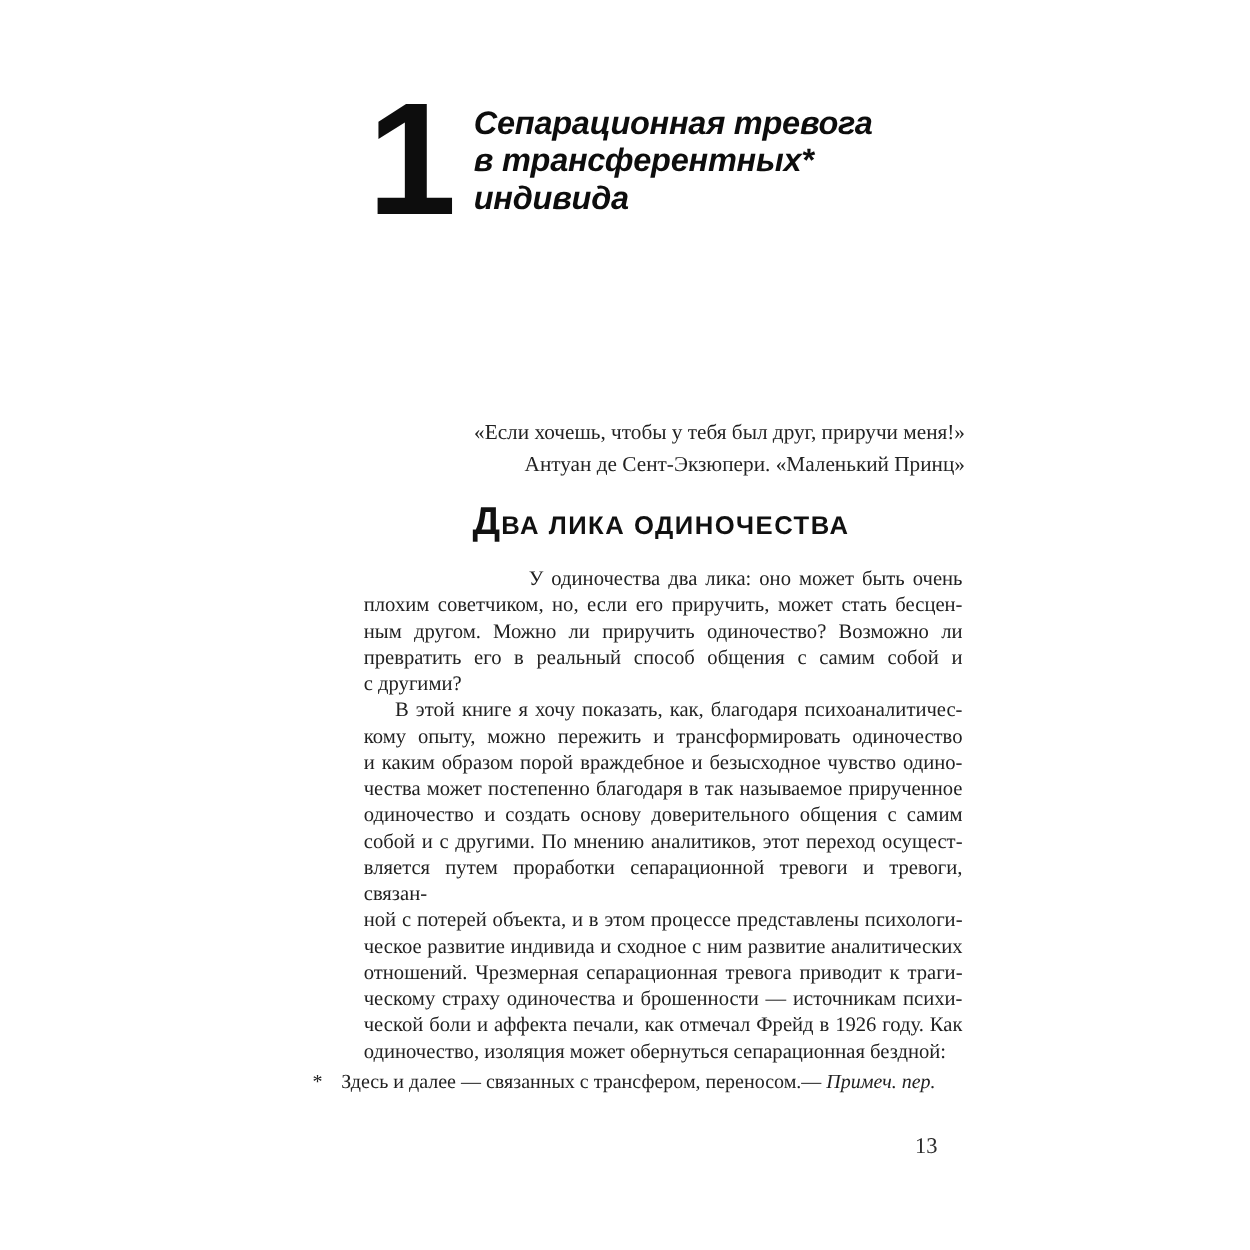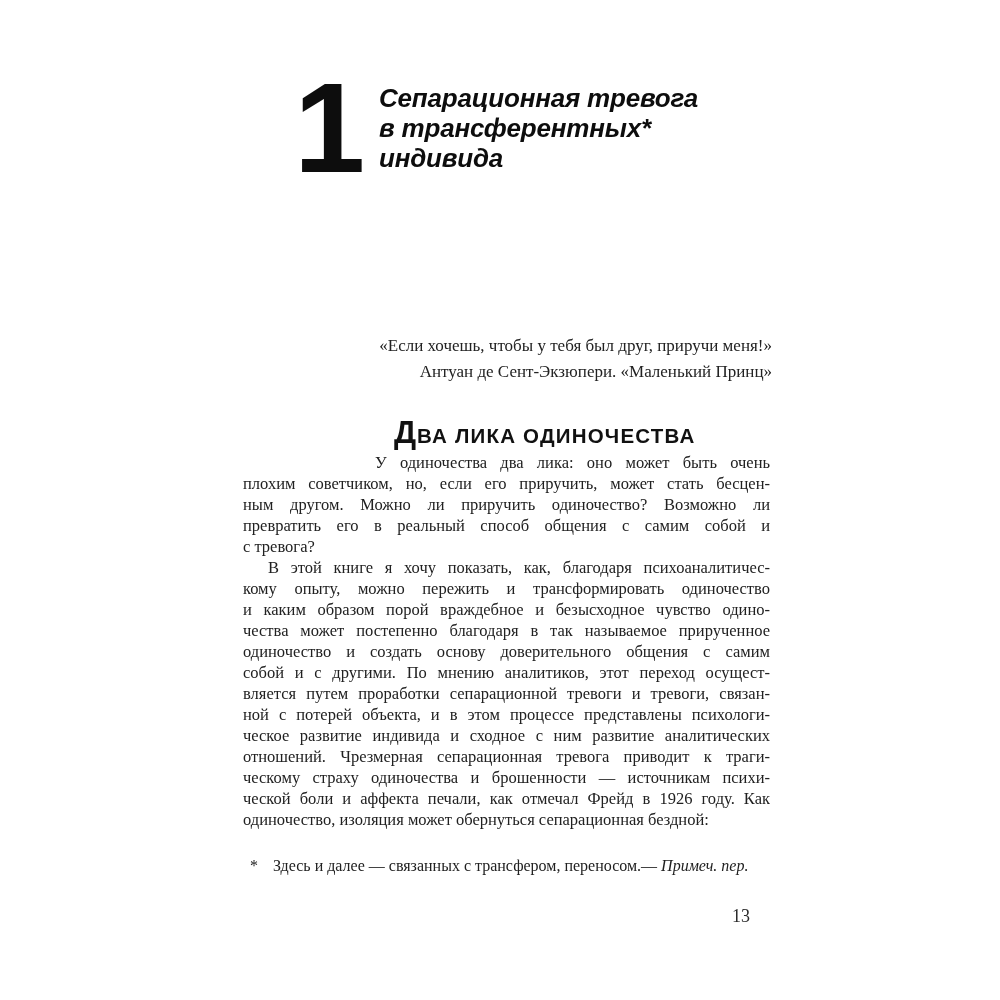--- a/index.html
+++ b/index.html
@@ -53,21 +53,21 @@
     font-size: 17px;
     line-height: 26px;
     color: #222222;
   }
 
   
   .section-heading {
     position: absolute;
     left: 378px;
     top: 399px;
-    margin: 16px;
+    margin: 0;
     font-family: "Liberation Sans", sans-serif;
     font-weight: 700;
     color: #111111;
     line-height: 36px;
     white-space: nowrap;
     text-align: right;
   }
   .section-heading .lead {
     font-size: 31px;
     letter-spacing: 1px;
@@ -85,20 +85,21 @@
     top: 452px;
     width: 527px;
     font-size: 16.5px;
     line-height: 21px;
     color: #212121;
   }
   .body-line {
     text-align: justify;
     text-align-last: justify;
     overflow: hidden;
+    margin-left: 48px;
   }
   .body-line.last {
     text-align-last: left;
   }
 
   
   .footnote {
     position: absolute;
     left: 243px;
     top: 855px;
@@ -144,21 +145,21 @@
       <div class="epigraph-line">Антуан де Сент-Экзюпери. «Маленький Принц»</div>
     </div>
 
   <h2 class="section-heading"><span class="lead">Д</span><span class="rest">ва лика одиночества</span></h2>
 
   <div class="body-text" id="body-text">
       <div class="body-line" style="padding-left: 132px;">У одиночества два лика: оно может быть очень</div>
       <div class="body-line">плохим советчиком, но, если его приручить, может стать бесцен-</div>
       <div class="body-line">ным другом. Можно ли приручить одиночество? Возможно ли</div>
       <div class="body-line">превратить его в реальный способ общения с самим собой и</div>
-      <div class="body-line last">с тревога?</div>
+      <div class="body-line last">с другими?</div>
       <div class="body-line" style="padding-left: 25px;">В этой книге я хочу показать, как, благодаря психоаналитичес-</div>
       <div class="body-line">кому опыту, можно пережить и трансформировать одиночество</div>
       <div class="body-line">и каким образом порой враждебное и безысходное чувство одино-</div>
       <div class="body-line">чества может постепенно благодаря в так называемое прирученное</div>
       <div class="body-line">одиночество и создать основу доверительного общения с самим</div>
       <div class="body-line">собой и с другими. По мнению аналитиков, этот переход осущест-</div>
       <div class="body-line">вляется путем проработки сепарационной тревоги и тревоги, связан-</div>
       <div class="body-line">ной с потерей объекта, и в этом процессе представлены психологи-</div>
       <div class="body-line">ческое развитие индивида и сходное с ним развитие аналитических</div>
       <div class="body-line">отношений. Чрезмерная сепарационная тревога приводит к траги-</div>

